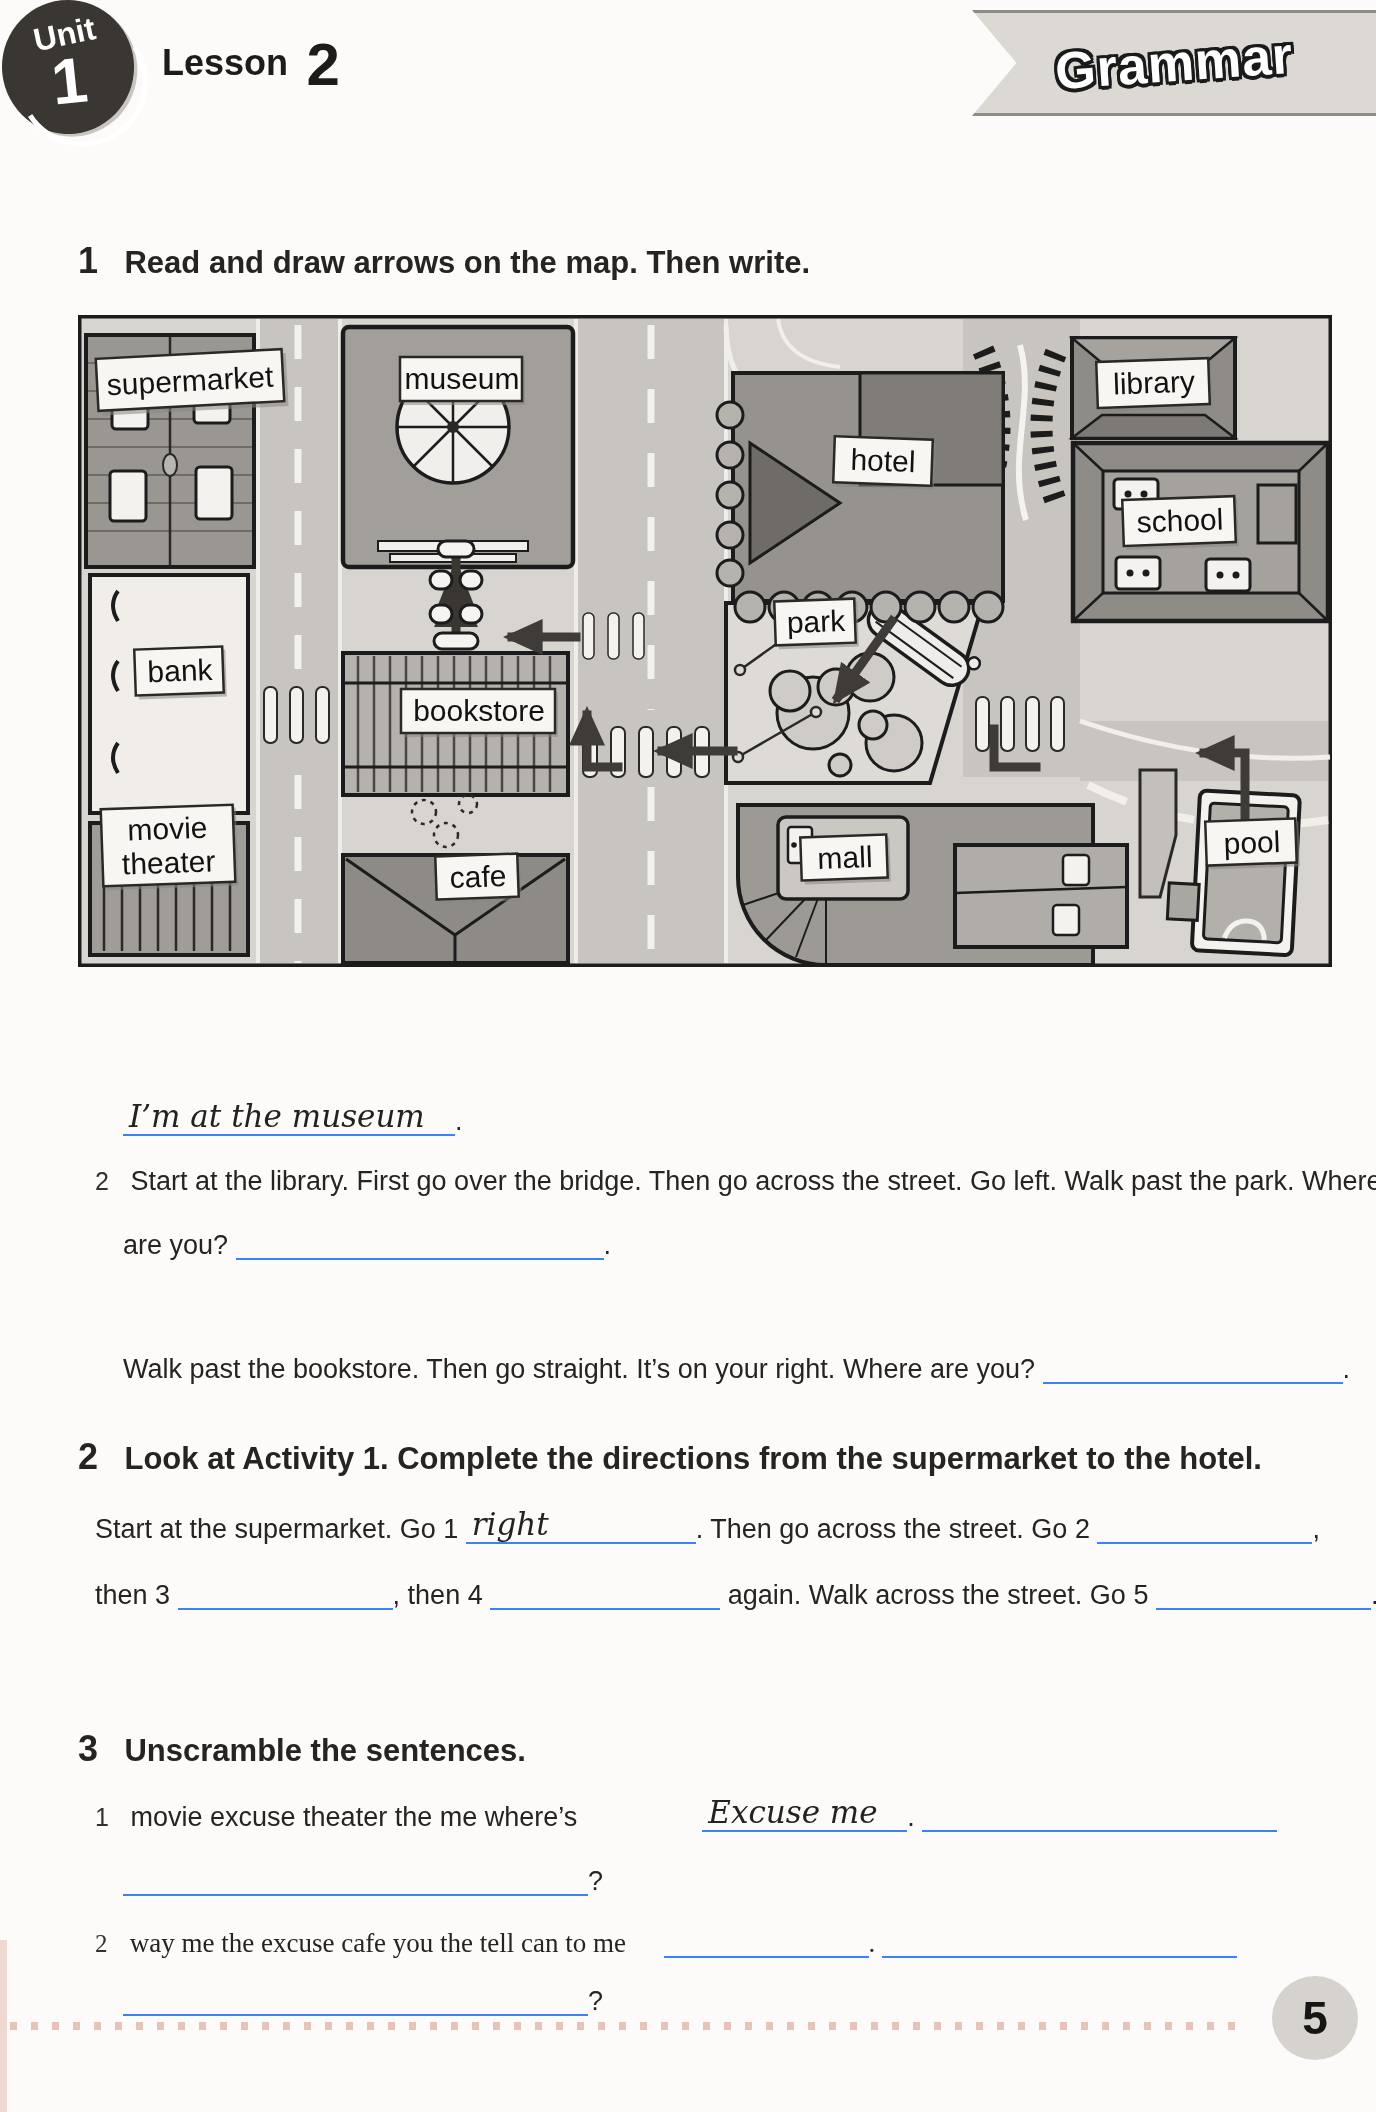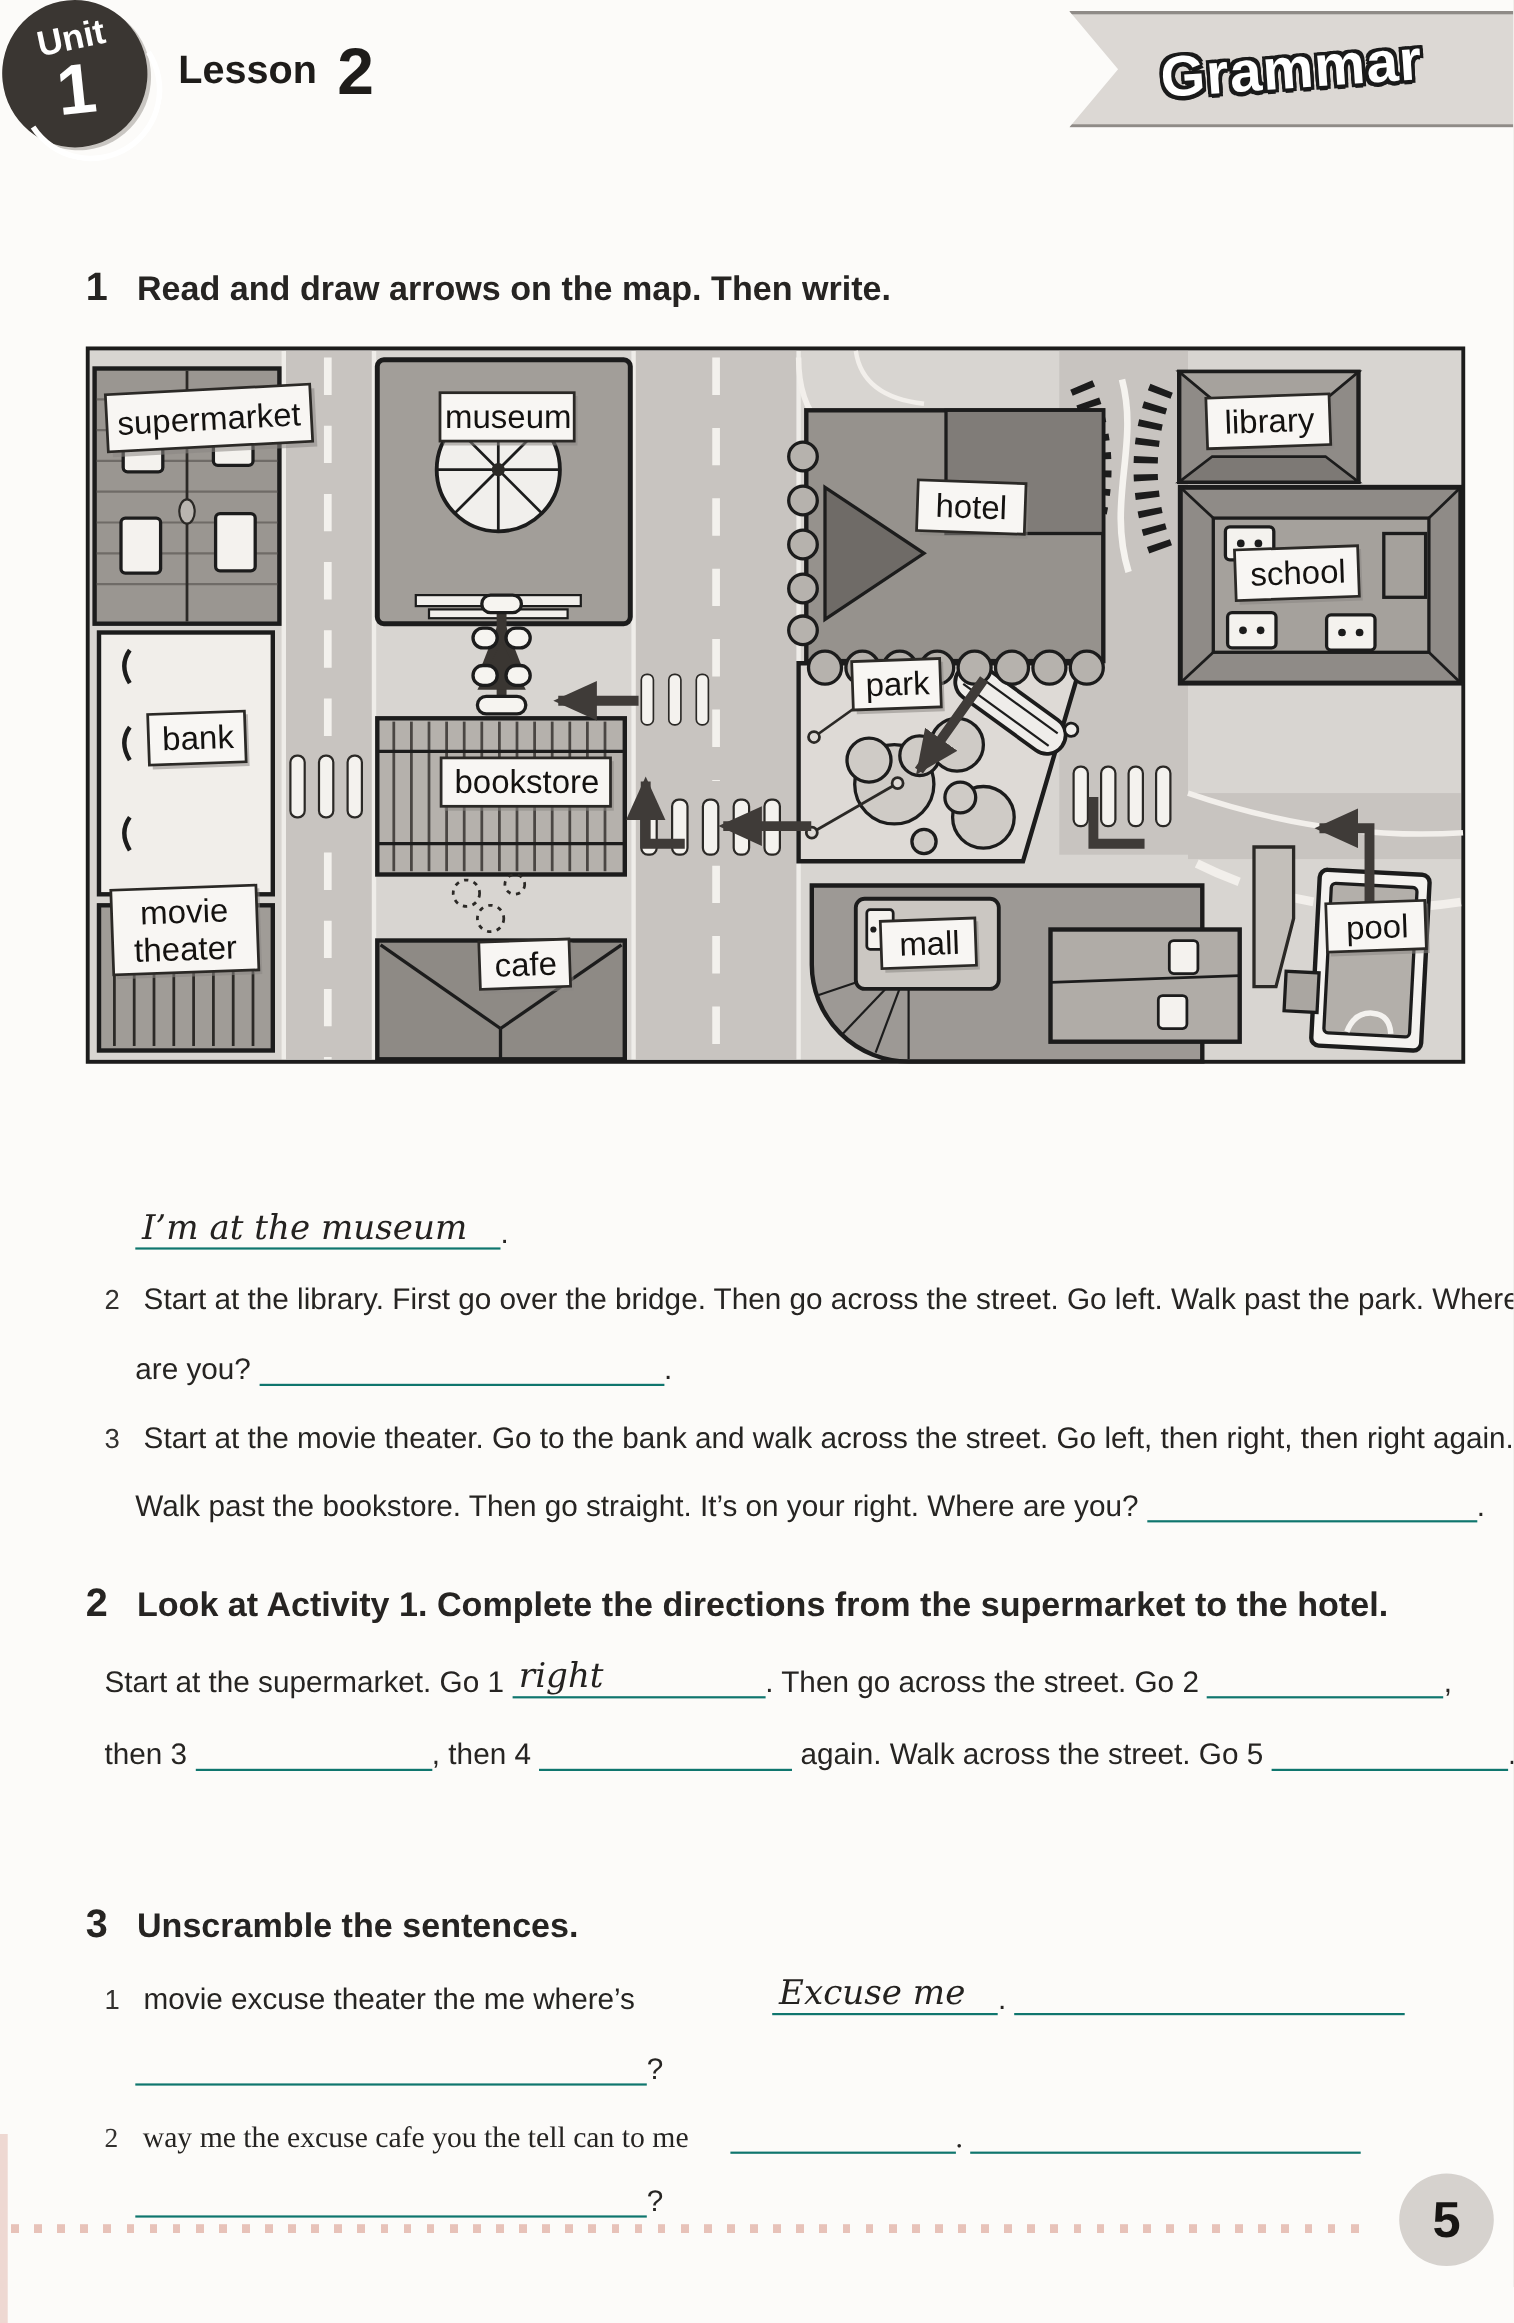--- a/index.html
+++ b/index.html
@@ -22,21 +22,21 @@
   .ribbon-text{font-weight:bold;font-size:52px;color:#fff;transform:rotate(-4deg);letter-spacing:1px;
       text-shadow:-3px -3px 0 #1a1a1a,3px -3px 0 #1a1a1a,-3px 3px 0 #1a1a1a,3px 3px 0 #1a1a1a,
                   -3px 0 0 #1a1a1a,3px 0 0 #1a1a1a,0 -3px 0 #1a1a1a,0 4px 0 #1a1a1a;}
   
   .act-head{position:absolute;left:78px;white-space:nowrap;}
   .act-num{font-weight:bold;font-size:36px;margin-right:22px;}
   .act-title{font-weight:bold;font-size:31px;}
   
   .bline{position:absolute;font-size:27px;white-space:nowrap;}
   .qnum{display:inline-block;width:28px;font-size:25px;color:#33312f;}
-  .blank{display:inline-block;border-bottom:2px solid #0f766e;height:30px;position:relative;vertical-align:-6px;}
+  .blank{display:inline-block;border-bottom:2px solid #3b82f6;height:30px;position:relative;vertical-align:-6px;}
   .hand{font-family:"DejaVu Serif",serif;font-style:italic;font-size:31px;color:#242220;}
   .blank .hand{position:absolute;left:6px;bottom:0px;white-space:nowrap;}
   .w230{width:230px}.w215{width:215px}.w332{width:332px}.w368{width:368px}.w300{width:300px}
   .w205{width:205px}.w355{width:355px}.w465{width:465px}
   
   .dotline{position:absolute;left:10px;top:2022px;width:1235px;height:8px;
       background:repeating-linear-gradient(90deg,#e2b4a9 0 7px,transparent 7px 21px);opacity:.8;}
   .edge-strip{position:absolute;left:0;top:1940px;width:7px;height:172px;background:#eed8d2;}
   .page-num{position:absolute;left:1272px;top:1976px;width:86px;height:84px;background:#d6d2ce;
       border-radius:50%;display:flex;align-items:center;justify-content:center;
@@ -421,24 +421,20 @@
 
   <div class="bline" style="left:95px;top:1166px;">
     <span class="qnum">2</span>
     <span>Start at the library. First go over the bridge. Then go across the street. Go left. Walk past the park. Where</span>
   </div>
   <div class="bline" style="left:123px;top:1228px;">
     <span>are you?</span>
     <span class="blank w368"></span><span>.</span>
   </div>
 
-  <div class="bline" style="left:95px;top:1292px;">
-    <span class="qnum">3</span>
-    <span>Start at the movie theater. Go to the bank and walk across the street. Go left, then right, then right again.</span>
-  </div>
   <div class="bline" style="left:123px;top:1352px;">
     <span>Walk past the bookstore. Then go straight. It’s on your right. Where are you?</span>
     <span class="blank w300"></span><span>.</span>
   </div>
 
   <div class="act-head" style="top:1436px;">
     <span class="act-num">2</span>
     <span class="act-title">Look at Activity 1. Complete the directions from the supermarket to the hotel.</span>
   </div>
   <div class="bline" style="left:95px;top:1512px;">

